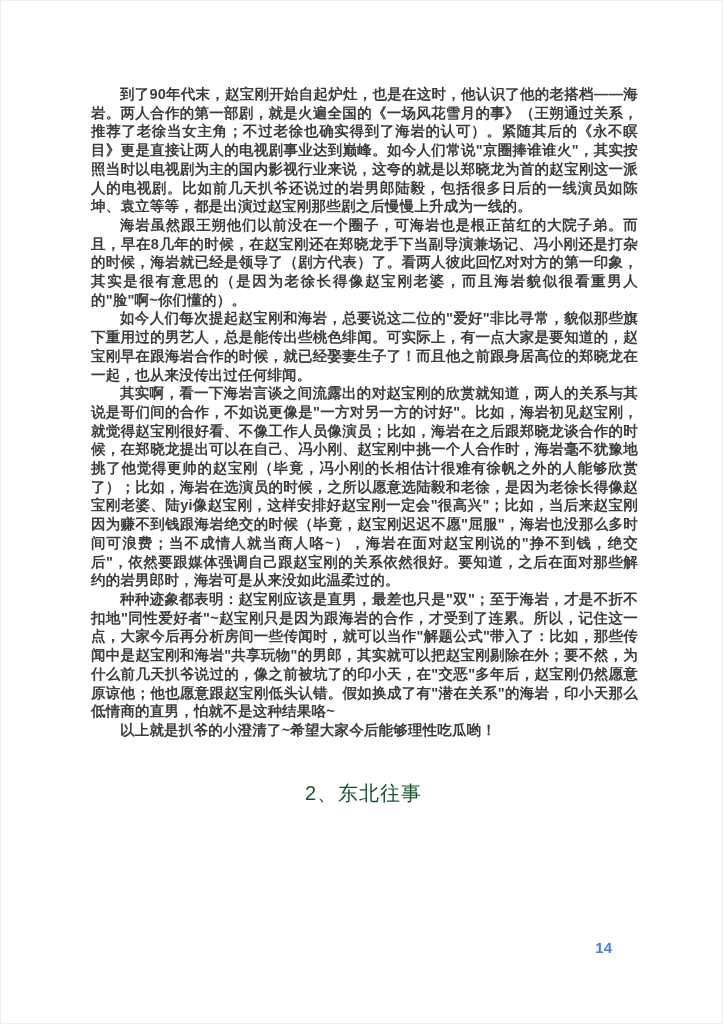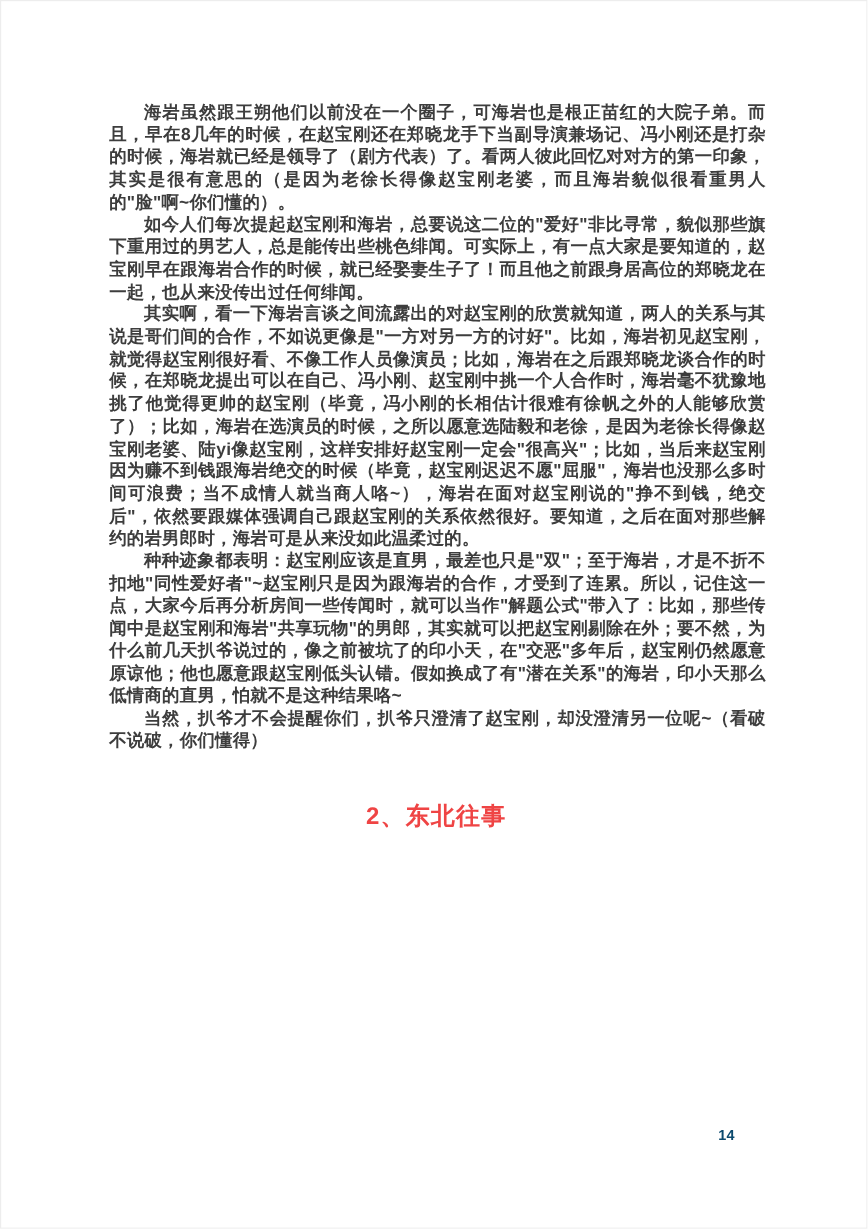--- a/index.html
+++ b/index.html
@@ -28,39 +28,40 @@
     letter-spacing: 0.2px;
   }
   .para {
     text-indent: 2em;
     margin: 0;
   }
   .heading {
     margin-top: 40px;
     text-align: center;
     font-size: 20px;
-    font-weight: 700;
-    color: #ef4444;
+    font-weight: 400;
+    color: #14532d;
     letter-spacing: 1px;
   }
   .pagenum {
     position: absolute;
     top: 938px;
     right: 110px;
-    font-size: 12px;
+    font-size: 15px;
     font-weight: 600;
-    color: #0c4a6e;
+    color: #3b82f6;
   }
 </style>
 </head>
 <body>
 
 <div class="page">
   <div class="body-text">
+    <p class="para">到了90年代末，赵宝刚开始自起炉灶，也是在这时，他认识了他的老搭档——海岩。两人合作的第一部剧，就是火遍全国的《一场风花雪月的事》（王朔通过关系，推荐了老徐当女主角；不过老徐也确实得到了海岩的认可）。紧随其后的《永不瞑目》更是直接让两人的电视剧事业达到巅峰。如今人们常说"京圈捧谁谁火"，其实按照当时以电视剧为主的国内影视行业来说，这夸的就是以郑晓龙为首的赵宝刚这一派人的电视剧。比如前几天扒爷还说过的岩男郎陆毅，包括很多日后的一线演员如陈坤、袁立等等，都是出演过赵宝刚那些剧之后慢慢上升成为一线的。</p>
     <p class="para">海岩虽然跟王朔他们以前没在一个圈子，可海岩也是根正苗红的大院子弟。而且，早在8几年的时候，在赵宝刚还在郑晓龙手下当副导演兼场记、冯小刚还是打杂的时候，海岩就已经是领导了（剧方代表）了。看两人彼此回忆对对方的第一印象，其实是很有意思的（是因为老徐长得像赵宝刚老婆，而且海岩貌似很看重男人的"脸"啊~你们懂的）。</p>
     <p class="para">如今人们每次提起赵宝刚和海岩，总要说这二位的"爱好"非比寻常，貌似那些旗下重用过的男艺人，总是能传出些桃色绯闻。可实际上，有一点大家是要知道的，赵宝刚早在跟海岩合作的时候，就已经娶妻生子了！而且他之前跟身居高位的郑晓龙在一起，也从来没传出过任何绯闻。</p>
     <p class="para">其实啊，看一下海岩言谈之间流露出的对赵宝刚的欣赏就知道，两人的关系与其说是哥们间的合作，不如说更像是"一方对另一方的讨好"。比如，海岩初见赵宝刚，就觉得赵宝刚很好看、不像工作人员像演员；比如，海岩在之后跟郑晓龙谈合作的时候，在郑晓龙提出可以在自己、冯小刚、赵宝刚中挑一个人合作时，海岩毫不犹豫地挑了他觉得更帅的赵宝刚（毕竟，冯小刚的长相估计很难有徐帆之外的人能够欣赏了）；比如，海岩在选演员的时候，之所以愿意选陆毅和老徐，是因为老徐长得像赵宝刚老婆、陆yi像赵宝刚，这样安排好赵宝刚一定会"很高兴"；比如，当后来赵宝刚因为赚不到钱跟海岩绝交的时候（毕竟，赵宝刚迟迟不愿"屈服"，海岩也没那么多时间可浪费；当不成情人就当商人咯~），海岩在面对赵宝刚说的"挣不到钱，绝交后"，依然要跟媒体强调自己跟赵宝刚的关系依然很好。要知道，之后在面对那些解约的岩男郎时，海岩可是从来没如此温柔过的。</p>
     <p class="para">种种迹象都表明：赵宝刚应该是直男，最差也只是"双"；至于海岩，才是不折不扣地"同性爱好者"~赵宝刚只是因为跟海岩的合作，才受到了连累。所以，记住这一点，大家今后再分析房间一些传闻时，就可以当作"解题公式"带入了：比如，那些传闻中是赵宝刚和海岩"共享玩物"的男郎，其实就可以把赵宝刚剔除在外；要不然，为什么前几天扒爷说过的，像之前被坑了的印小天，在"交恶"多年后，赵宝刚仍然愿意原谅他；他也愿意跟赵宝刚低头认错。假如换成了有"潜在关系"的海岩，印小天那么低情商的直男，怕就不是这种结果咯~</p>
-    <p class="para">当然，扒爷才不会提醒你们，扒爷只澄清了赵宝刚，却没澄清另一位呢~（看破不说破，你们懂得）</p>
+    <p class="para">以上就是扒爷的小澄清了~希望大家今后能够理性吃瓜哟！</p>
   </div>
   <h2 class="heading">2、东北往事</h2>
   <div class="pagenum">14</div>
 </div>
 
 </body></html>

